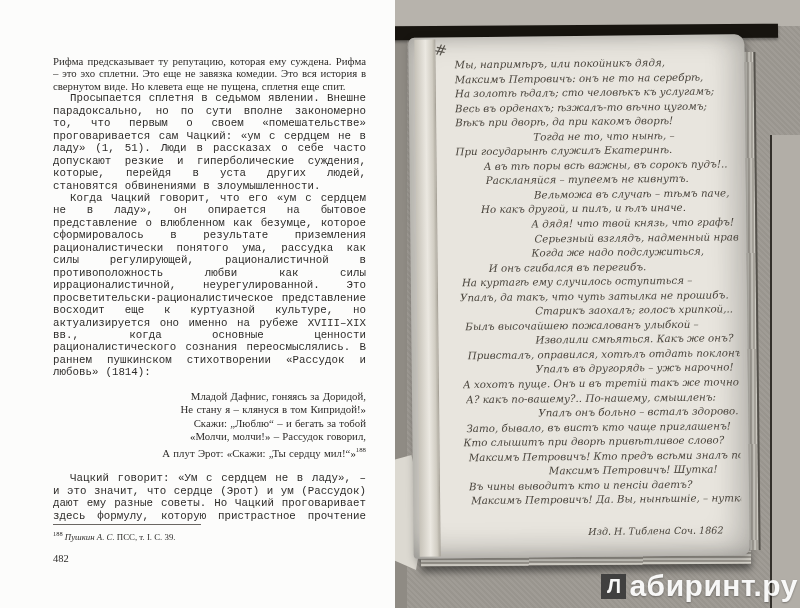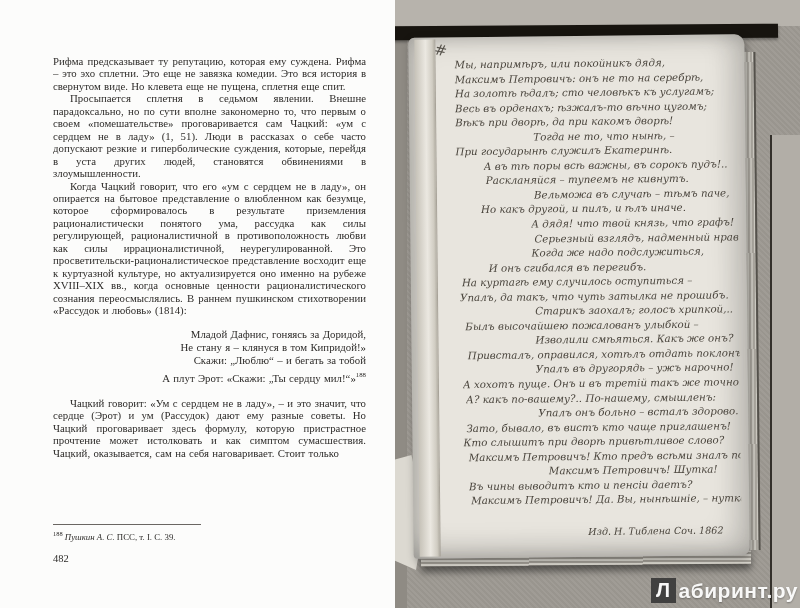--- a/index.html
+++ b/index.html
@@ -4,21 +4,21 @@
 <style>
   html,body{margin:0;padding:0;}
   #stage{position:relative;width:800px;height:608px;background:#0f766e;overflow:hidden;
          font-family:"Liberation Serif","DejaVu Serif",serif;}
 
   
   .left-page{position:absolute;left:0;top:0;width:395px;height:608px;background:#fcfcfb;}
   .text-block{position:absolute;left:53px;top:55px;width:313px;height:466px;overflow:hidden;
               color:#2e2c2a;font-size:10.8px;line-height:12.45px;text-align:justify;word-spacing:0.6px;}
   .para{margin:0;}
-  .para.ind{text-indent:17px;}
+  .para.ind{text-indent:17px;font-family:Liberation Mono, monospace;}
   .verse{margin:11px 0 12px 44px;line-height:13.4px;text-align:right;}
   .vline{white-space:nowrap;}
   .vline sup{font-size:6.8px;}
   .fn-area{position:absolute;left:53px;top:524px;width:313px;color:#2e2c2a;}
   .fn-rule{width:148px;border-top:1px solid #6a6662;margin-bottom:3px;}
   .footnote{margin:0;font-size:8.8px;line-height:11px;}
   .footnote sup{font-size:6.4px;}
   .footnote i{font-style:italic;}
   .page-number{position:absolute;left:53px;top:553px;width:313px;text-align:left;
                font-size:10.5px;color:#2e2c2a;}
@@ -54,41 +54,42 @@
              background:repeating-linear-gradient(90deg,#cfccc4 0 2px,#aeaaa2 2px 4px);
              border-right:2px solid #55524c;}
   .bottom-stack{position:absolute;left:26px;top:552px;width:330px;height:13px;transform:rotate(-0.5deg);
                 background:repeating-linear-gradient(0deg,#d8d5cd 0 2px,#a39f97 2px 4px);
                 box-shadow:0 6px 7px rgba(0,0,0,.45);}
 
   .watermark{position:absolute;right:2px;bottom:5px;display:flex;align-items:center;gap:3px;
              opacity:.93;font-family:"Liberation Sans","DejaVu Sans",sans-serif;font-weight:bold;}
   .wm-box{width:25px;height:25px;background:#3a3a3a;color:#ffffff;font-size:20px;
           display:flex;align-items:center;justify-content:center;}
-  .wm-text{color:#ffffff;font-size:21px;letter-spacing:.5px;text-shadow:0 1px 2px rgba(0,0,0,.35);}
+  .wm-text{color:#ffffff;font-size:30px;letter-spacing:.5px;text-shadow:0 1px 2px rgba(0,0,0,.35);}
 </style>
 </head>
 <body>
 
 <div id="stage">
 
   <div class="left-page">
     <div class="text-block">
       <div>
 
       <p class="para">Рифма предсказывает ту репутацию, которая ему суждена. Рифма – это эхо сплетни. Это еще не завязка комедии. Это вся история в свернутом виде. Но клевета еще не пущена, сплетня еще спит.</p>
           <p class="para ind">Просыпается сплетня в седьмом явлении. Внешне парадоксально, но по сути вполне закономерно то, что первым о своем «помешательстве» проговаривается сам Чацкий: «ум с сердцем не в ладу» (1, 51). Люди в рассказах о себе часто допускают резкие и гиперболические суждения, которые, перейдя в уста других людей, становятся обвинениями в злоумышленности.</p>
           <p class="para ind">Когда Чацкий говорит, что его «ум с сердцем не в ладу», он опирается на бытовое представление о влюбленном как безумце, которое сформировалось в результате приземления рационалистически понятого ума, рассудка как силы регулирующей, рационалистичной в противоположность любви как силы иррационалистичной, неурегулированной. Это просветительски-рационалистическое представление восходит еще к куртуазной культуре, но актуализируется оно именно на рубеже XVIII–XIX вв., когда основные ценности рационалистического сознания переосмыслялись. В раннем пушкинском стихотворении «Рассудок и любовь» (1814):</p>
         </div>
       <div class="verse">
         <div>
 
         <div class="vline">Младой Дафнис, гоняясь за Доридой,</div>
             <div class="vline">Не стану я – клянуся в том Кипридой!»</div>
             <div class="vline">Скажи: „Люблю“ – и бегать за тобой</div>
+            <div class="vline">«Молчи, молчи!» – Рассудок говорил,</div>
           </div>
         <div class="vline"><span>А плут Эрот: «Скажи: „Ты сердцу мил!“»</span><sup>188</sup></div>
       </div>
       <div>
 
           <p class="para ind">Чацкий говорит: «Ум с сердцем не в ладу», – и это значит, что сердце (Эрот) и ум (Рассудок) дают ему разные советы. Но Чацкий проговаривает здесь формулу, которую пристрастное прочтение может истолковать и как симптом сумасшествия. Чацкий, оказывается, сам на себя наговаривает. Стоит только</p>
         </div>
     </div>
 
     <div class="fn-area">

